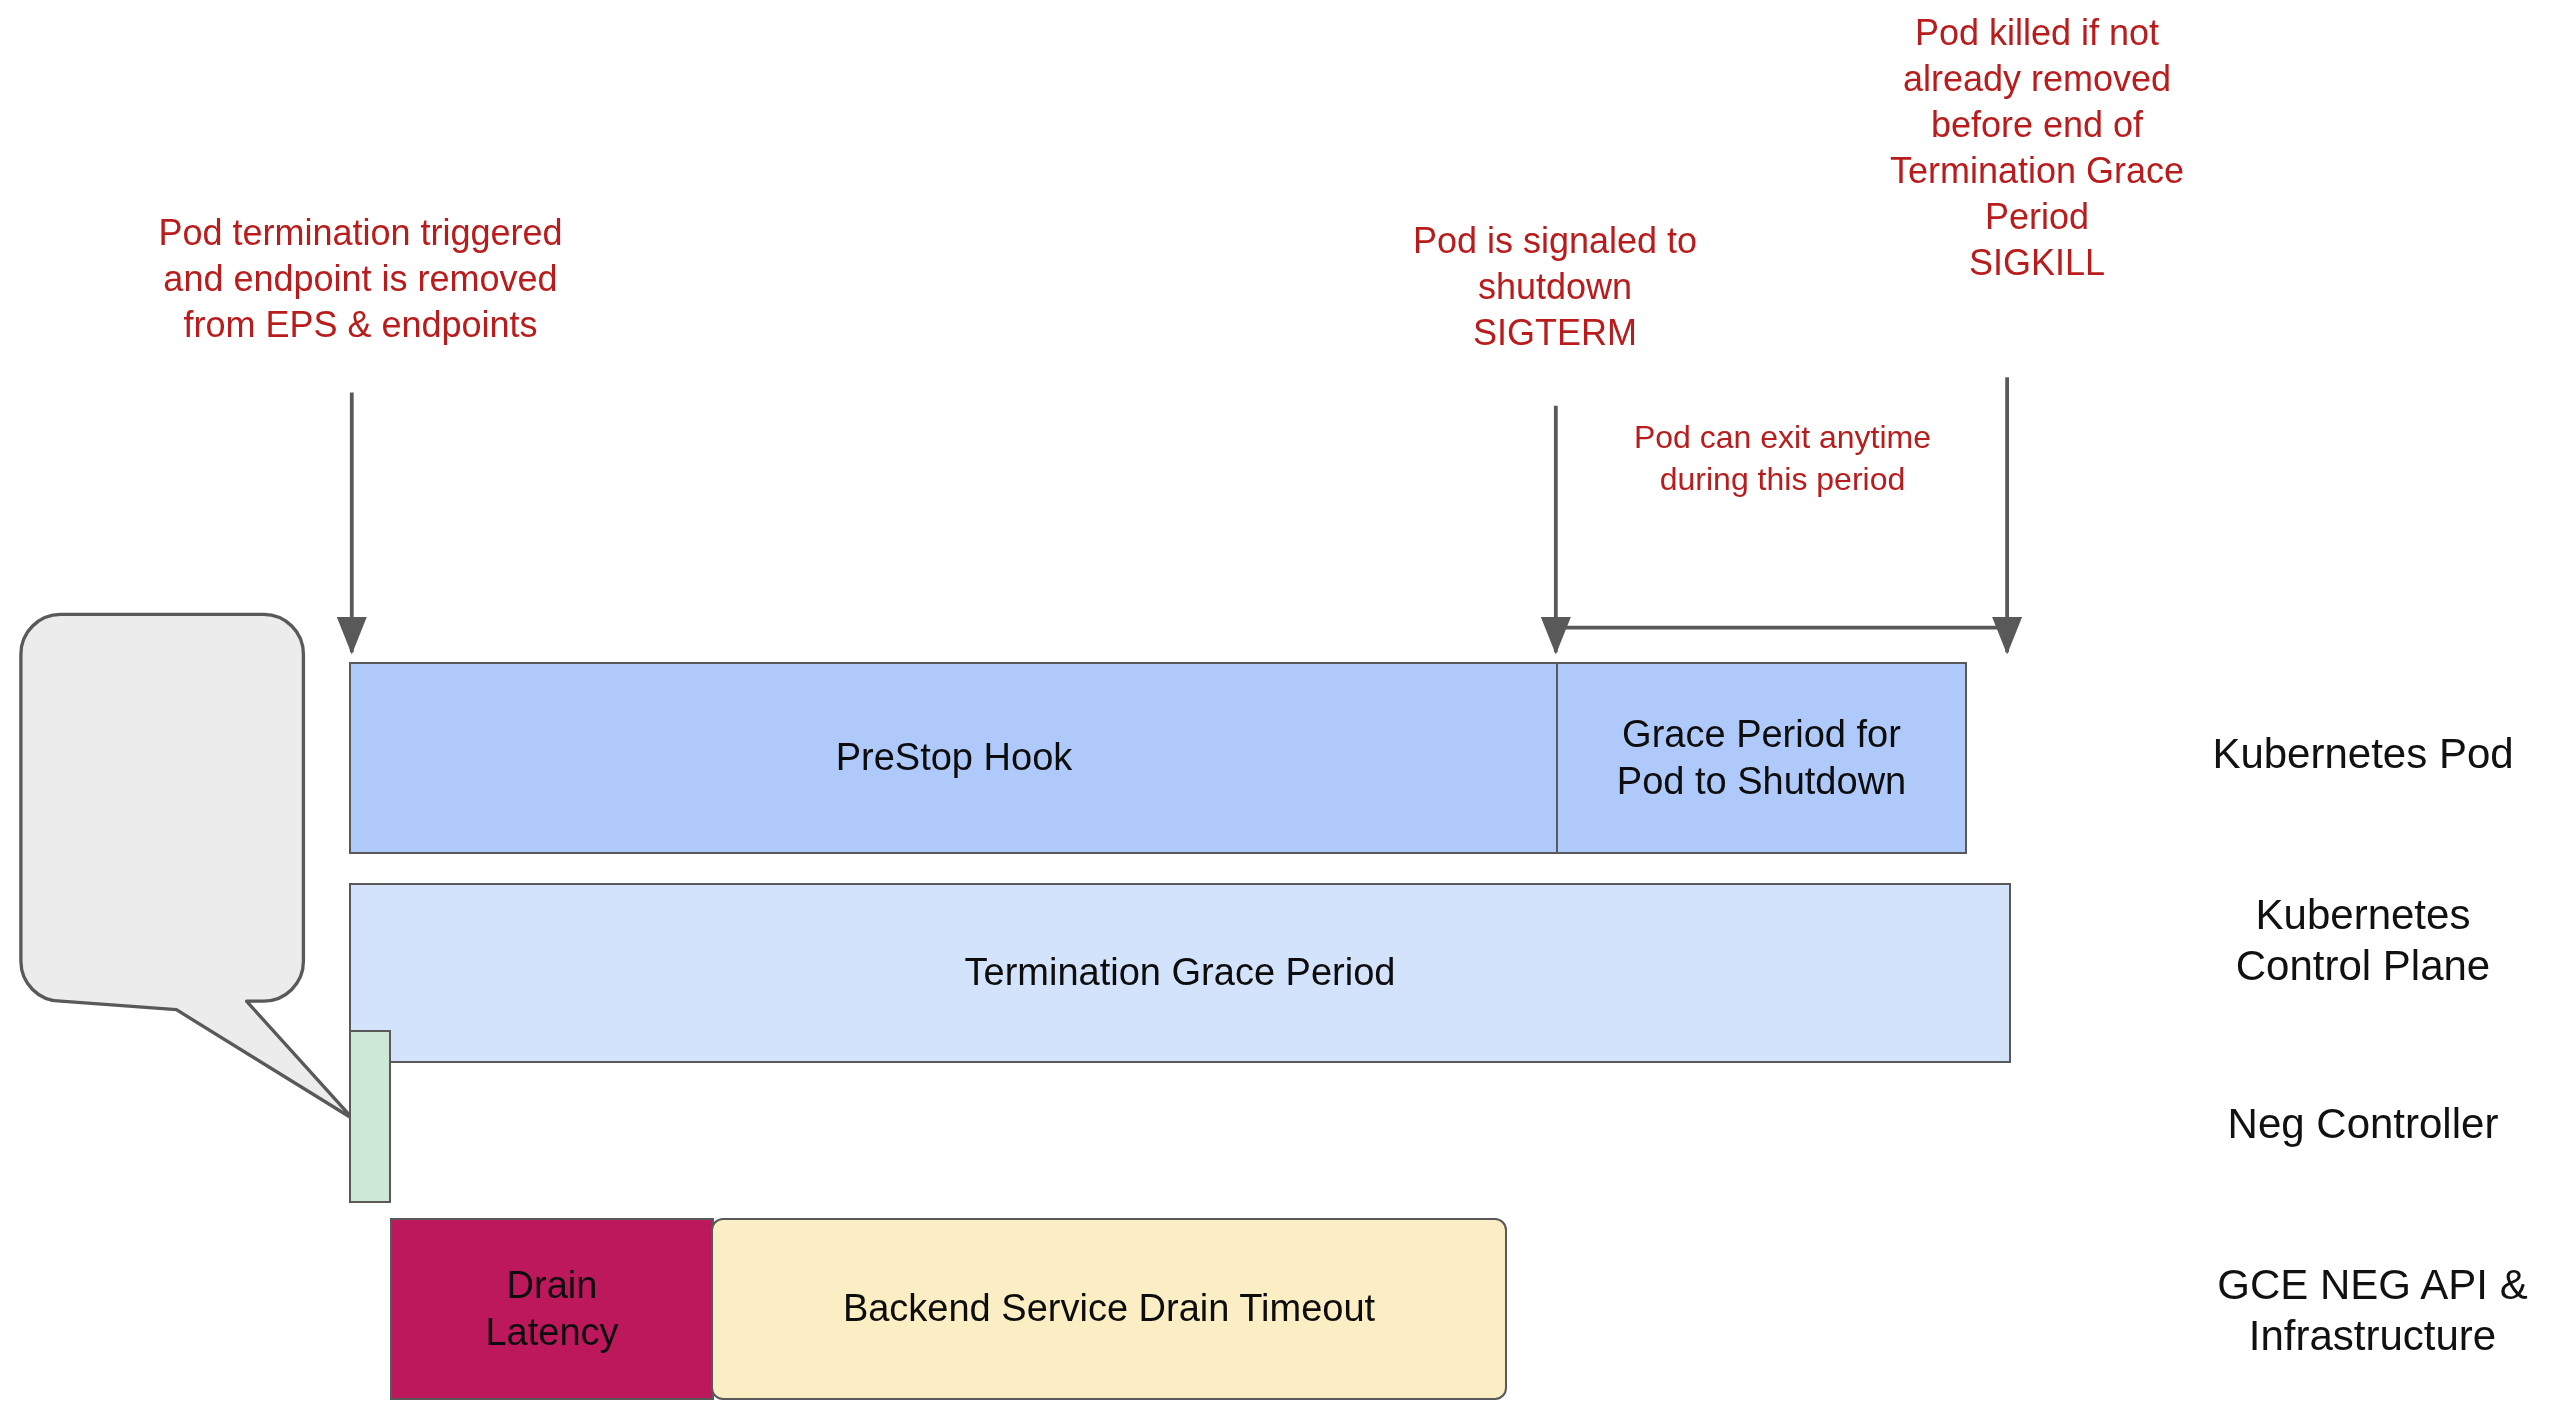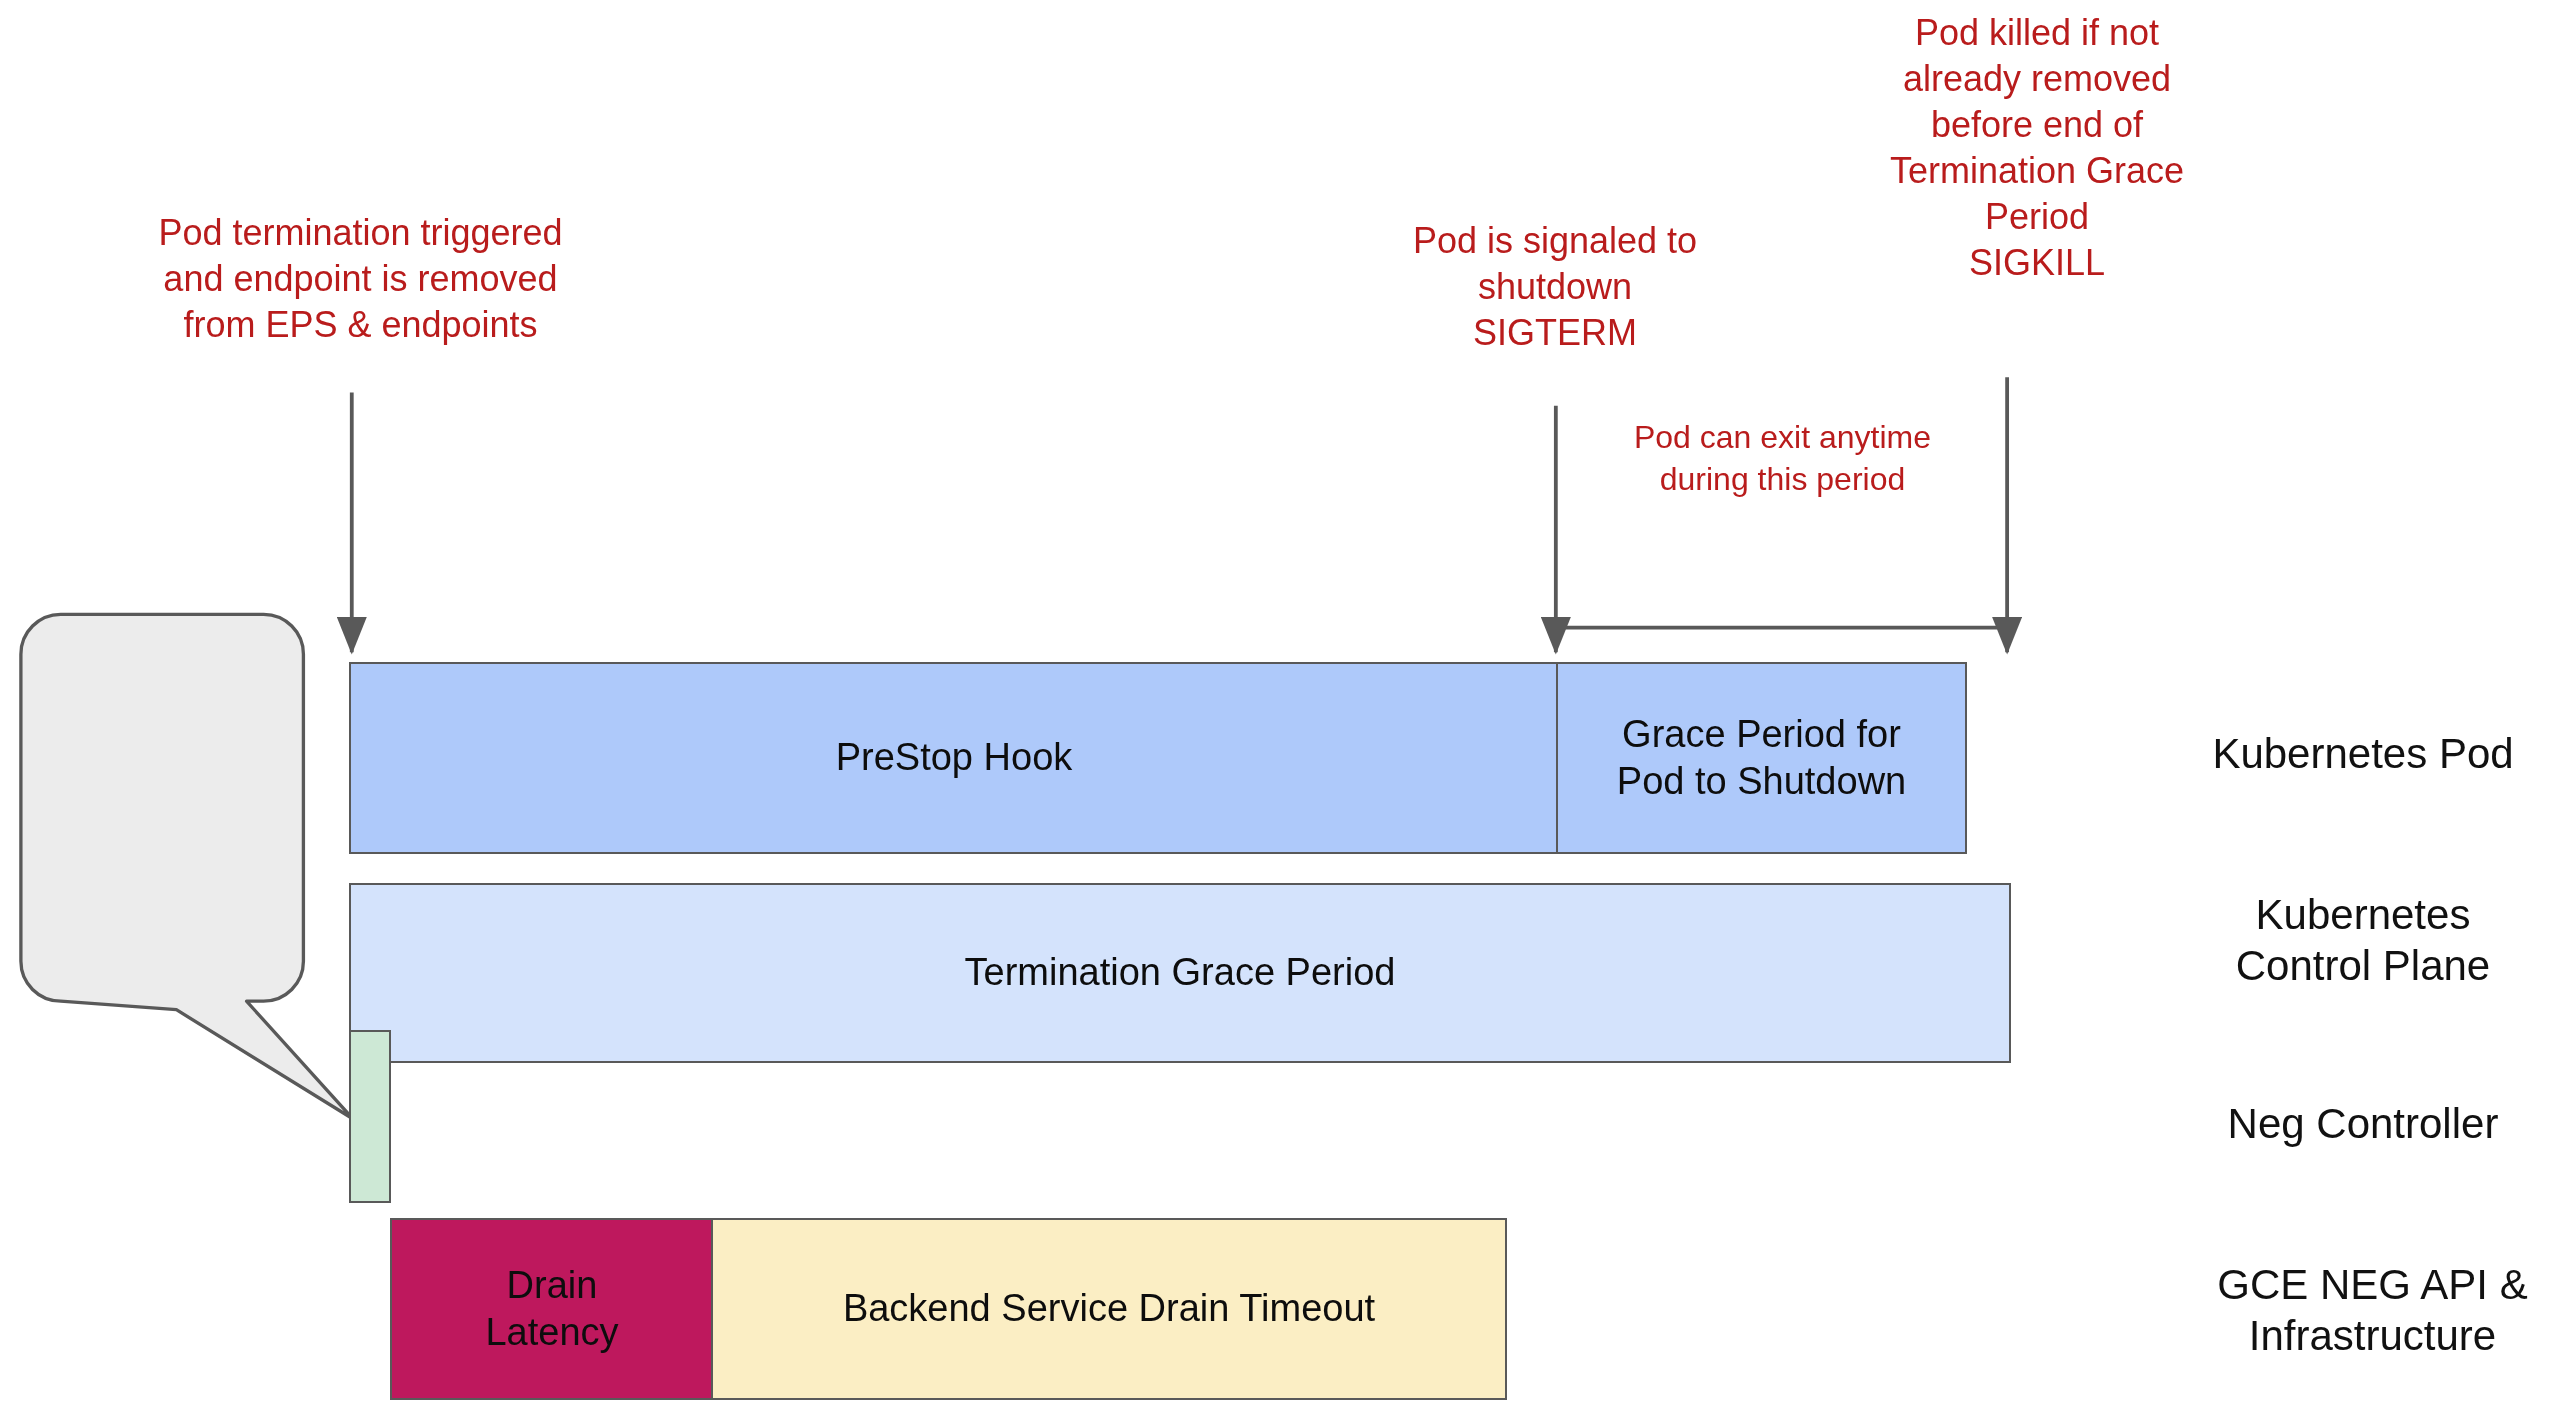--- a/index.html
+++ b/index.html
@@ -61,21 +61,21 @@
     line-height: 1.25;
     color: #0d0d0d;
     white-space: pre-line;
     font-family: "Liberation Sans", sans-serif;
   }
   .bar-prestop      { background: #aec9fa; }
   .bar-grace        { background: #aec9fa; }
   .bar-tgp          { background: #d4e3fc; }
   .bar-neg          { background: #cde8d5; }
   .bar-drain        { background: #be185d; }
-  .bar-backend      { background: #fbeec4; }
+  .bar-backend      { background: #fbeec4; border-radius: 12px; }
 
   
   .lane-label {
     position: absolute;
     font-size: 42px;
     line-height: 1.22;
     color: #111111;
     white-space: pre-line;
     text-align: center;
     font-family: "Liberation Sans", sans-serif;

